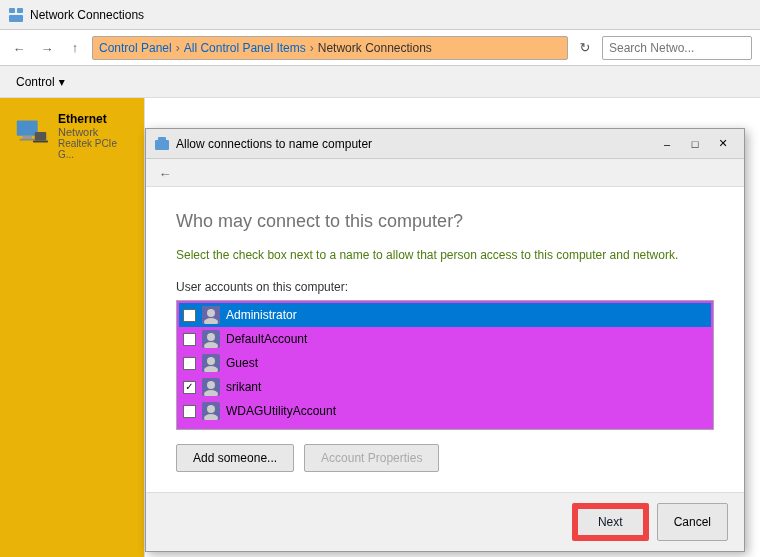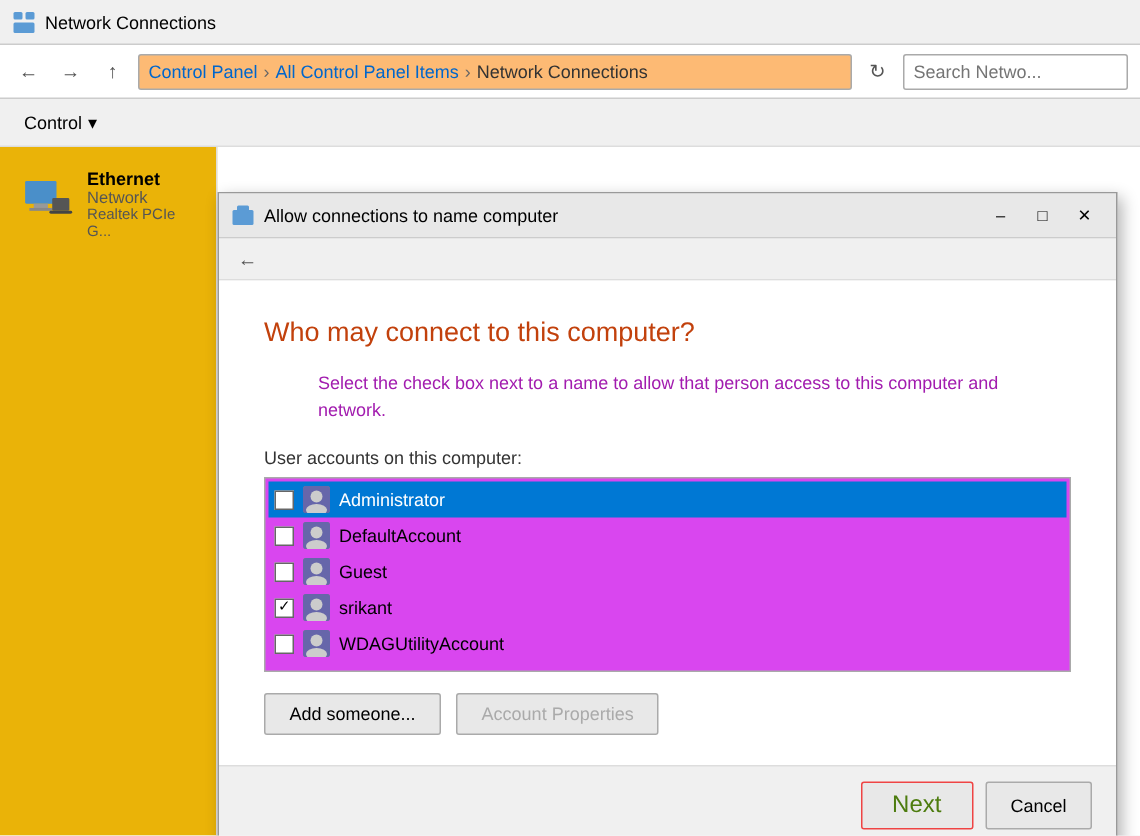--- a/index.html
+++ b/index.html
@@ -181,29 +181,28 @@
       border-bottom: 1px solid #ddd;
     }
 
     
     .dialog-content {
       padding: 24px 30px 20px;
       background: #fff;
     }
     .dialog-heading {
       font-size: 18px;
-      color: #c2410c;
+      color: #737373;
       margin-bottom: 14px;
     }
     .dialog-desc {
       font-size: 12px;
-      color: #a21caf;
+      color: #4d7c0f;
       margin-bottom: 16px;
       line-height: 1.5;
-      margin-left: 36px;
     }
     .dialog-label {
       font-size: 12px;
       color: #333;
       margin-bottom: 6px;
     }
 
     
     .user-list {
       border: 1px solid #aaa;
@@ -280,26 +279,26 @@
     .dialog-footer {
       padding: 10px 16px;
       background: #f0f0f0;
       border-top: 1px solid #ddd;
       display: flex;
       justify-content: flex-end;
       gap: 8px;
     }
     .btn-primary {
       padding: 6px 20px;
-      font-size: 16px;
-      border: 1px solid #ef4444;
+      font-size: 12px;
+      border: 6px solid #ef4444;
       background: #e8e8e8;
       cursor: pointer;
       border-radius: 2px;
-      color: #4d7c0f;
+      color: #0f172a;
     }
     .btn-cancel {
       padding: 6px 16px;
       font-size: 12px;
       border: 1px solid #aaa;
       background: #e8e8e8;
       cursor: pointer;
       border-radius: 2px;
     }
 

